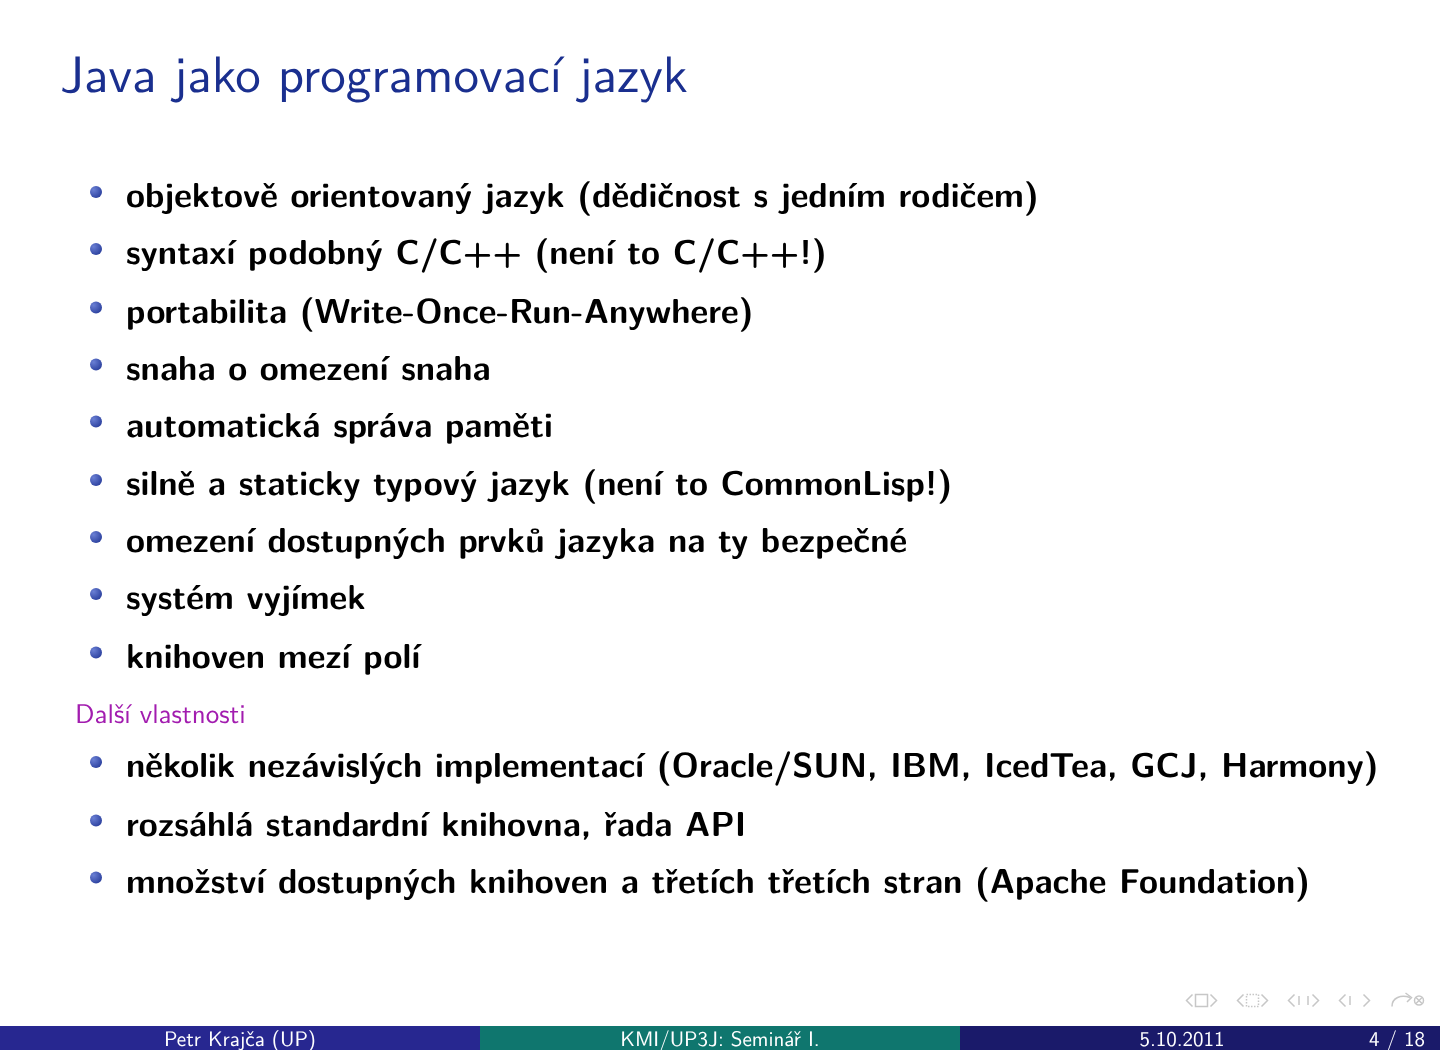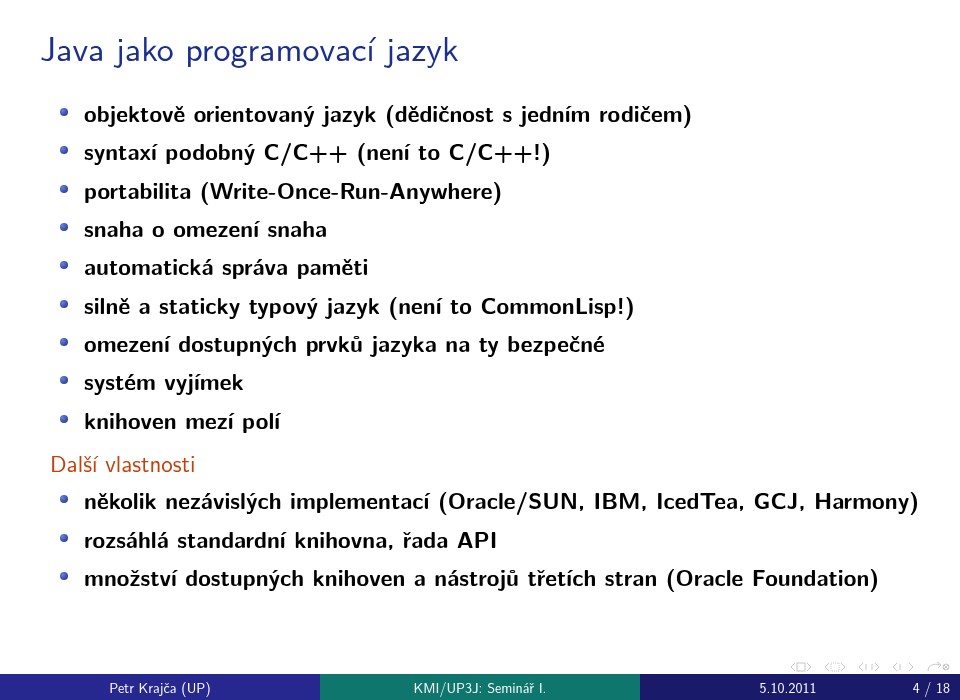--- a/index.html
+++ b/index.html
@@ -14,21 +14,21 @@
   .slide {
     width: 960px;
     height: 700px;
     padding: 18px 40px 0 40px;
     position: relative;
   }
   .title {
     color: #1a2f8f;
     font-size: 34px;
     font-weight: 400;
-    margin-bottom: 24px;
+    margin-bottom: 40px;
     margin-top: 4px;
   }
   .content {
     font-size: 23px;
     line-height: 1.45;
     color: #000;
   }
   ul.bullets {
     list-style: none;
     padding-left: 44px;
@@ -42,30 +42,30 @@
     content: "";
     position: absolute;
     left: -24px;
     top: 12px;
     width: 8px;
     height: 8px;
     border-radius: 50%;
     background: radial-gradient(circle at 30% 30%, #6a7fd4, #1a2f8f);
   }
   .subhead {
-    font-size: 23px;
-    color: #c2410c;
+    font-size: 18px;
+    color: #a21caf;
     margin: 10px 0 4px 10px;
   }
   .footer {
     position: absolute;
     bottom: 0;
     left: 0;
     width: 960px;
-    height: 26px;
+    height: 16px;
     display: flex;
     font-size: 14px;
     color: #fff;
   }
   .footer .seg {
     display: flex;
     align-items: center;
     justify-content: center;
     height: 100%;
   }
@@ -103,21 +103,21 @@
       <li>omezení dostupných prvků jazyka na ty bezpečné</li>
       <li>systém vyjímek</li>
       <li>knihoven mezí polí</li>
     </ul>
 
     <div class="subhead">Další vlastnosti</div>
 
     <ul class="bullets">
       <li>několik nezávislých implementací (Oracle/SUN, IBM, IcedTea, GCJ, Harmony)</li>
       <li>rozsáhlá standardní knihovna, řada API</li>
-      <li>množství dostupných knihoven a nástrojů třetích stran (Oracle Foundation)</li>
+      <li>množství dostupných knihoven a třetích třetích stran (Apache Foundation)</li>
     </ul>
   </div>
 
   <div class="navsym">
     <span class="grp">
       <svg width="22" height="12" viewBox="0 0 22 12">
           <g fill="none" stroke="#c7c7c7" stroke-width="1">
             <path d="M5 2 L1 6 L5 10"></path>
             <rect x="7" y="2" width="8" height="8"></rect>
             <path d="M17 2 L21 6 L17 10"></path>

